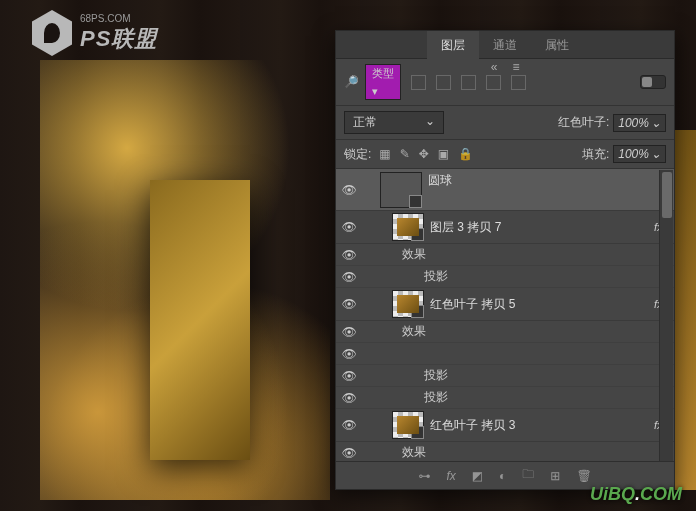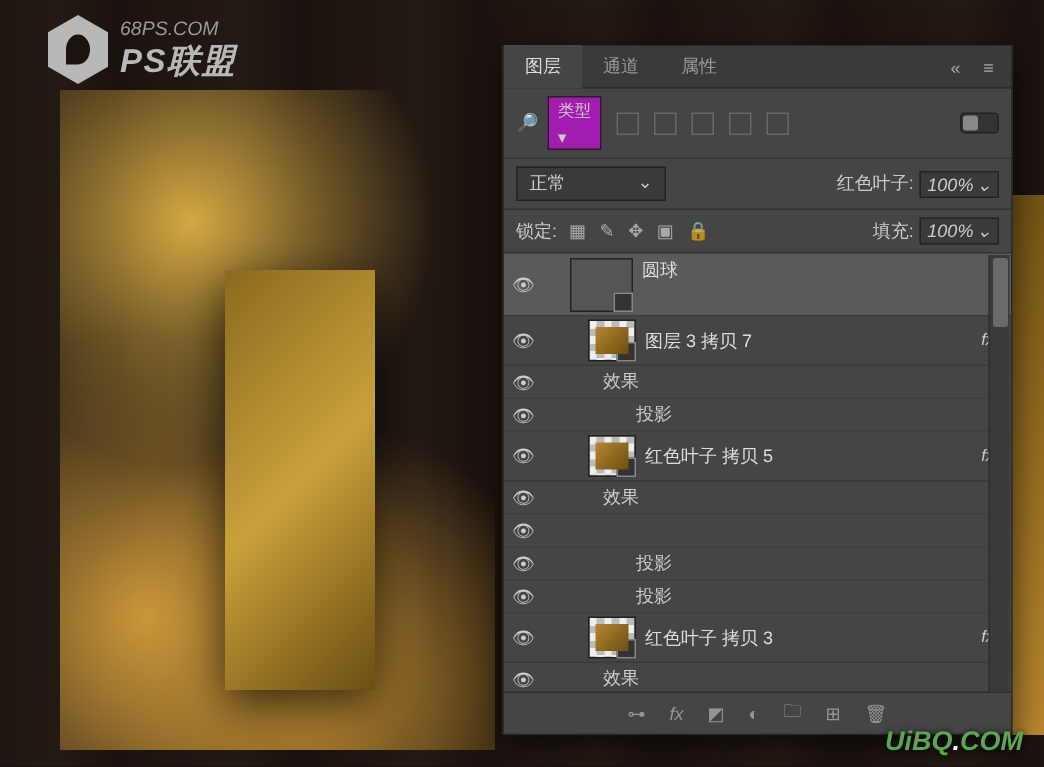--- a/index.html
+++ b/index.html
@@ -25,35 +25,35 @@
 }
 .gold-strip-right {
   position: absolute; right: 0; top: 130px; width: 50px; height: 360px;
   background: linear-gradient(135deg, #6b4e12, #b8862e);
 }
 
 
 .logo { position: absolute; top: 10px; left: 32px; color: #b8b8b8; display: flex; align-items: center; gap: 8px; }
 .logo-icon { width: 40px; height: 46px; background: #b8b8b8; clip-path: polygon(50% 0, 100% 25%, 100% 75%, 50% 100%, 0 75%, 0 25%); display:flex; align-items:center; justify-content:center; }
 .logo-icon::after{content:""; width:16px; height:20px; border-radius:50% 50% 50% 0; background:#1a1310;}
-.logo-text { font-size: 13px; color:#999;font-style:italic; }
+.logo-text { font-size: 10px; color:#999; }
 .logo-main { font-size: 22px; font-weight: bold; font-style: italic; letter-spacing:1px; }
 
 
 .watermark { position: absolute; bottom: 6px; right: 14px; color: #5aa84e; font-size: 18px; font-style: italic; font-weight: bold; text-shadow: 0 0 4px rgba(0,0,0,.8);}
 .watermark .dot{color:#fff;}
 .watermark-ps { position: absolute; bottom: 30px; right: 60px; color:#888; font-size:14px; font-style:italic;}
 
 
 .panel {
   position: absolute; top: 30px; left: 335px; width: 340px; height: 460px;
   background: #454545; border: 1px solid #2a2a2a; color: #ccc; font-size: 12px;
   display: flex; flex-direction: column; box-shadow: 0 6px 20px rgba(0,0,0,.6);
 }
-.panel-header { display:flex; align-items:center; height:28px; background:#3a3a3a; border-bottom:1px solid #2a2a2a; }
+.panel-header { display:flex; align-items:center; height:28px; background:#3a3a3a; border-bottom:1px solid #2a2a2a;flex-direction:column; }
 .panel-tabs { display:flex; flex:1; }
 .tab { padding: 6px 14px; color:#999; cursor:pointer; }
 .tab.active { background:#454545; color:#ddd; }
 .panel-controls { display:flex; gap:8px; padding:0 8px; color:#aaa;}
 .icon-btn { width:14px; height:14px; display:inline-flex; align-items:center; justify-content:center; cursor:pointer; }
 
 .filter-row { display:flex; align-items:center; gap:6px; padding:5px 8px; border-bottom:1px solid #333;}
 .select { background:#a21caf; border:1px solid #222; color:#ccc; padding:1px 6px; font-size:11px; display:flex; gap:4px;flex-direction:column;}
 .filter-icons { display:flex; gap:10px; margin-left:4px;}
 .filter-icons .ficon{ width:15px; height:15px; border:1px solid #777; opacity:.7;}

